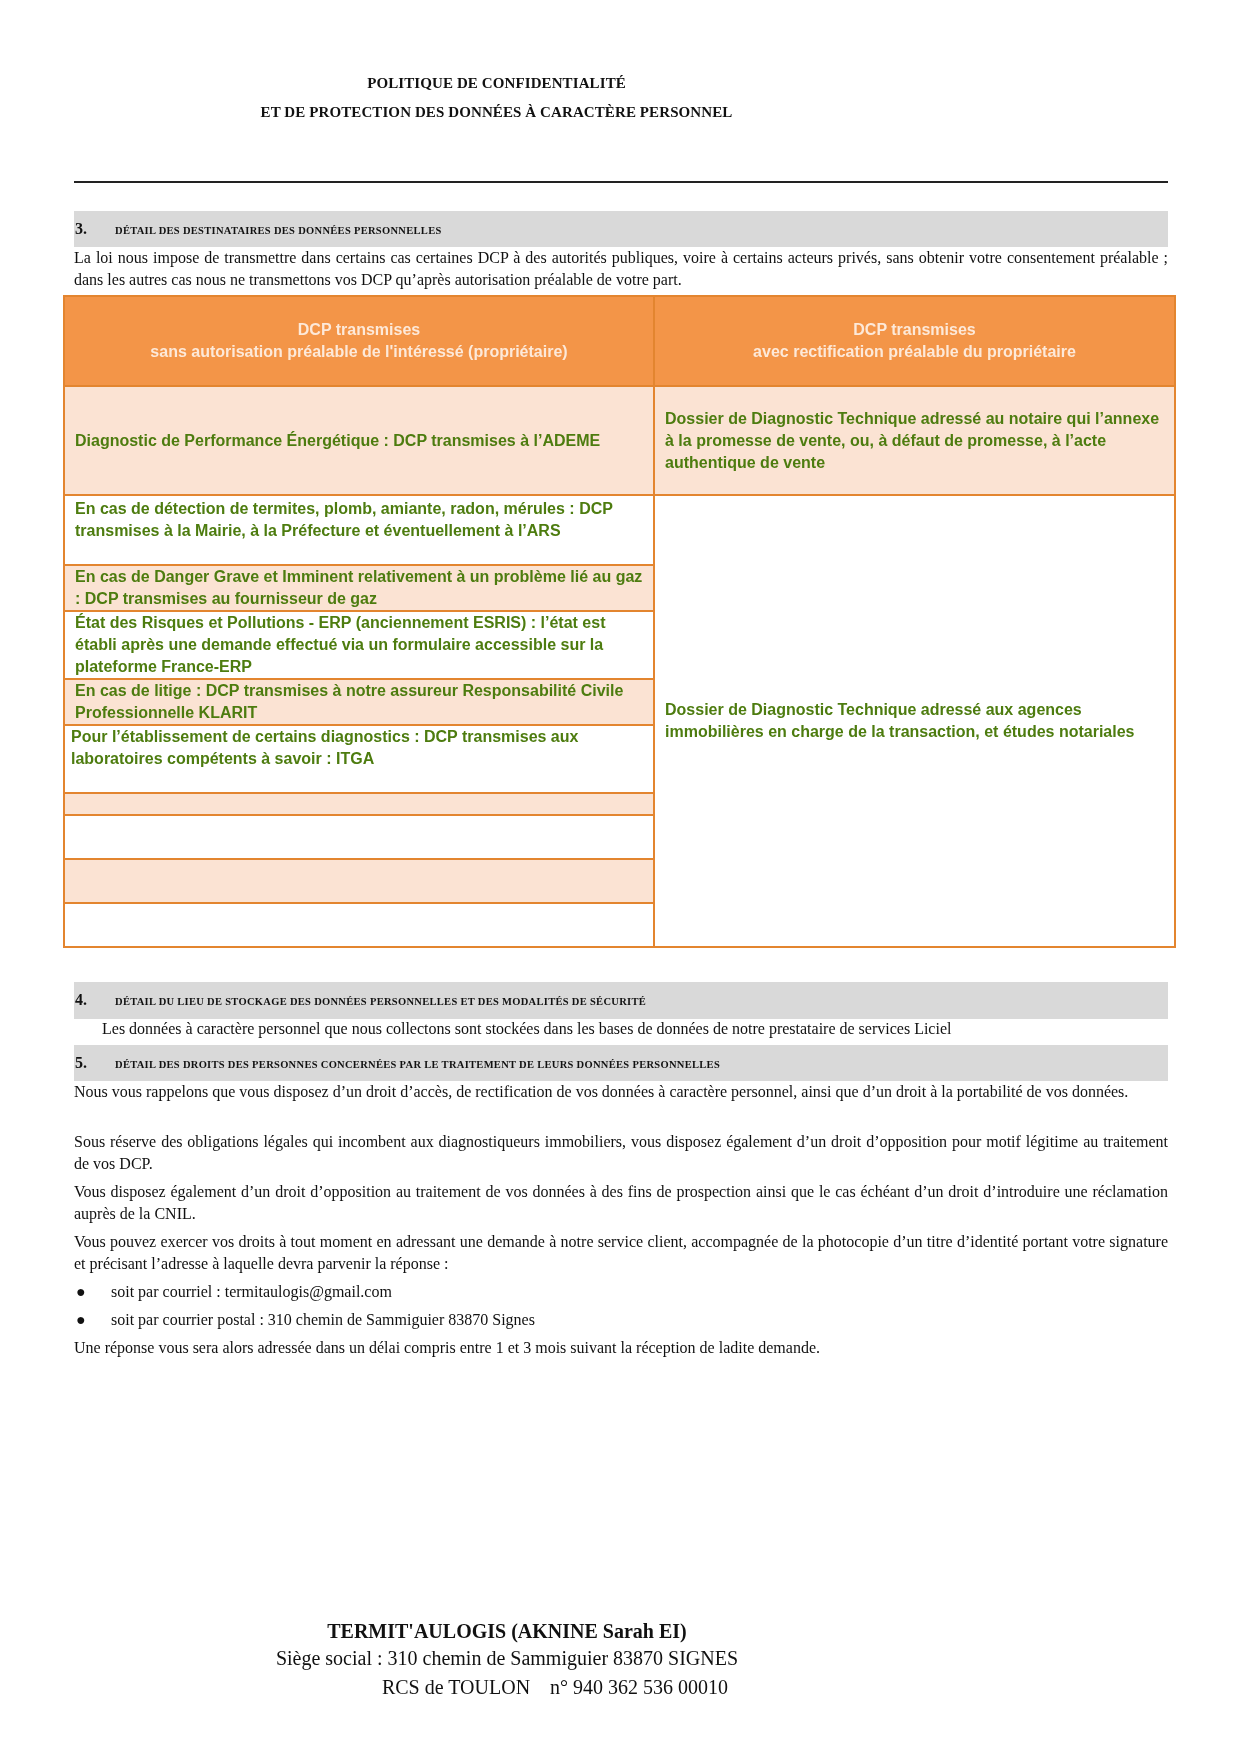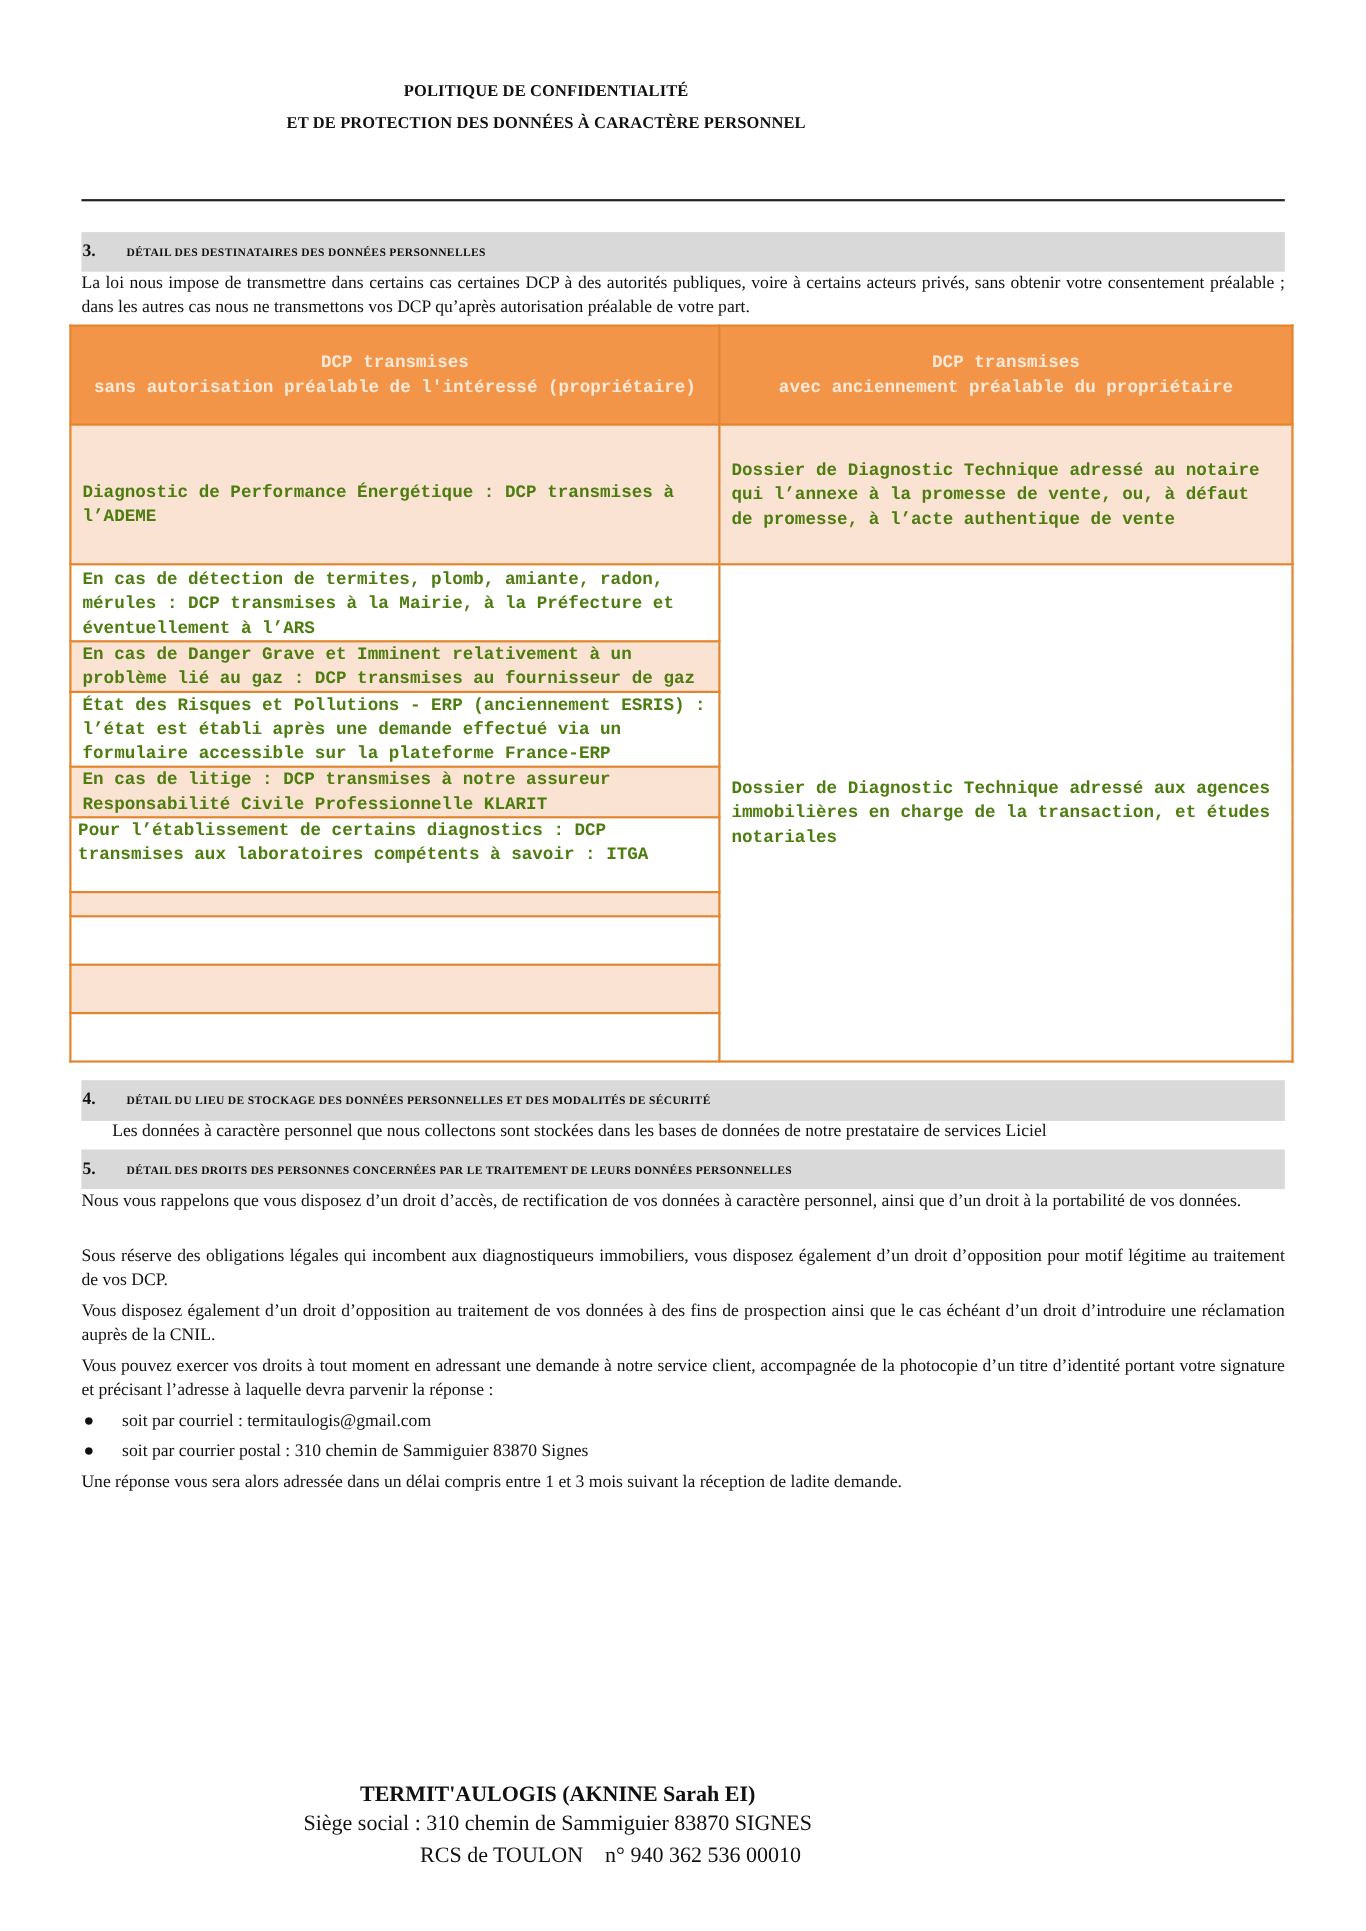--- a/index.html
+++ b/index.html
@@ -26,21 +26,21 @@
 
   .para {
     position: absolute; left: 74px; width: 1094px;
     font-family: "Liberation Serif", serif; font-size: 16px; line-height: 22px;
     text-align: justify;
   }
 
   table.dcp {
     position: absolute; left: 63px; top: 295px; width: 1111px;
     border-collapse: collapse; table-layout: fixed;
-    font-family: Liberation Mono, monospace;
+    font-family: Liberation Sans, sans-serif;
   }
   table.dcp td, table.dcp th {
     border: 2px solid #e3852f; padding: 0 10px; vertical-align: middle;
     font-size: 16px; line-height: 22px; font-weight: bold; color: #4d7c0f;
   }
   table.dcp th {
     background: #f39548; color: #fde9d9; text-align: center; height: 88px;
     font-size: 16px; line-height: 22px;
   }
   .pe { background: #fbe3d3; }
@@ -73,25 +73,25 @@
       <col style="width:521px">
     </colgroup>
   <tbody>
       <tr>
     <th>
       <div>DCP transmises</div>
       <div>sans autorisation préalable de l'intéressé (propriétaire)</div>
     </th>
     <th>
       <div>DCP transmises</div>
-      <div>avec anciennement préalable du propriétaire</div>
+      <div>avec rectification préalable du propriétaire</div>
     </th>
   </tr>
   <tr>
-    <td class="pe" style="height:107px;padding-top:18px;">Diagnostic de Performance Énergétique : DCP transmises à l’ADEME</td>
+    <td class="pe" style="height:107px;">Diagnostic de Performance Énergétique : DCP transmises à l’ADEME</td>
     <td class="pe">Dossier de Diagnostic Technique adressé au notaire qui l’annexe à la promesse de vente, ou, à défaut de promesse, à l’acte authentique de vente</td>
   </tr>
   <tr>
     <td class="wh" style="height:66px;vertical-align:top;padding-top:2px;">En cas de détection de termites, plomb, amiante, radon, mérules : DCP transmises à la Mairie, à la Préfecture et éventuellement à l’ARS</td>
     <td class="wh" rowspan="9">Dossier de Diagnostic Technique adressé aux agences immobilières en charge de la transaction, et études notariales</td>
   </tr>
   <tr>
     <td class="pe" style="height:42px;">En cas de Danger Grave et Imminent relativement à un problème lié au gaz : DCP transmises au fournisseur de gaz</td>
   </tr>
   <tr>

